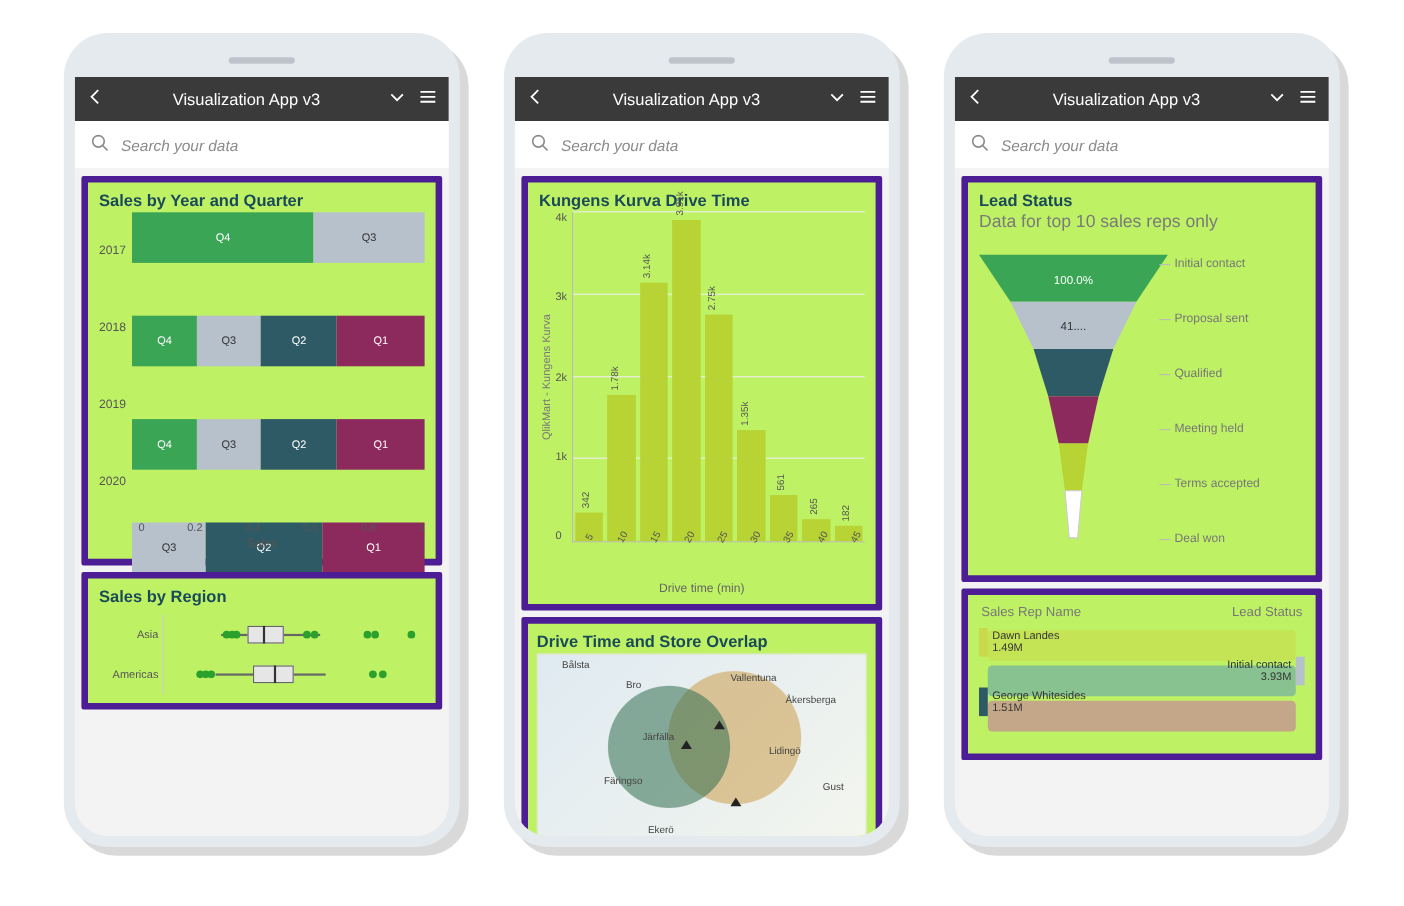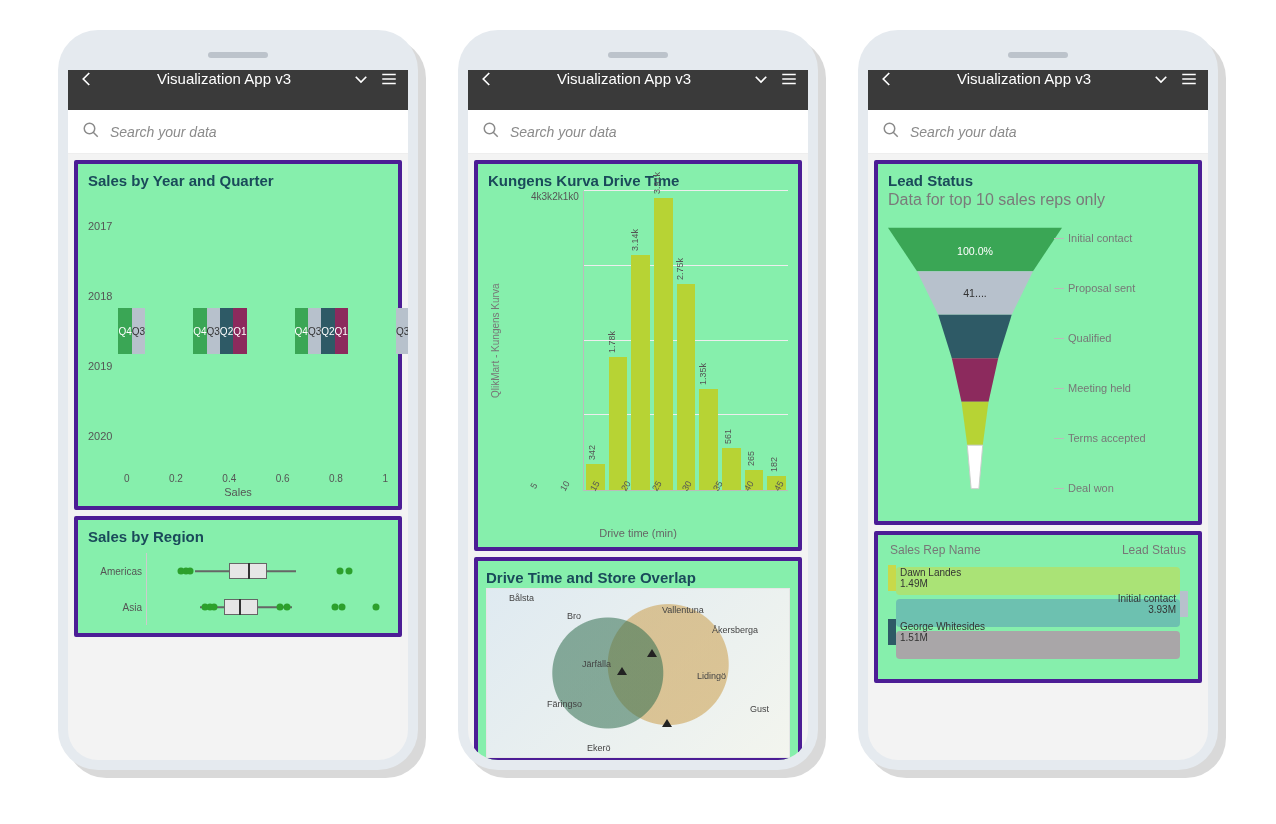--- a/index.html
+++ b/index.html
@@ -30,45 +30,45 @@
   }
   .screen {
     position:absolute; top:40px; bottom:10px; left:10px; right:10px;
     background:#f3f3f3;
     border-radius: 0 0 30px 30px;
     overflow:hidden;
     display:flex; flex-direction:column;
   }
   .appbar {
     background:#3a3a3a; color:#fff;
-    height:40px; display:flex; align-items:flex-start;
+    height:40px; display:flex; align-items:center;
     padding:0 10px; gap:10px;
     font-size:15px;
   }
   .appbar .title { flex:1; text-align:center; font-weight:500; }
   .appbar svg { width:18px; height:18px; fill:none; stroke:#fff; stroke-width:2.2; }
   .searchbar {
     background:#fff; height:44px; display:flex; align-items:center;
     padding:0 14px; gap:10px; color:#8b8b8b; font-style:italic;
     font-size:14px; border-bottom:1px solid #eee;
   }
   .searchbar svg{ width:18px; height:18px; stroke:#8b8b8b; stroke-width:2; fill:none;}
   .content { flex:1; overflow:hidden; padding:6px; display:flex; flex-direction:column; gap:6px;}
   .card {
-    background:#86efac; border:4px solid #4c1d95; border-radius:2px;
+    background:#bef264; border:6px solid #4c1d95; border-radius:2px;
     padding:8px 10px;
   }
   .card-title { color:#1a4a5a; font-weight:700; font-size:15px; margin-bottom:2px;}
   .card-sub   { color:#7a7a7a; font-size:16px; margin-bottom:4px;}
 
   
   .mekko-area { display:flex; }
   .mekko-ylabels { display:flex; flex-direction:column; justify-content:space-around;
     font-size:11px; color:#555; text-align:right; padding-right:6px; height:280px;}
-  .mekko-grid { flex:1; height:280px; display:flex; gap:24px;}
+  .mekko-grid { flex:1; height:280px; display:flex; flex-direction:column;gap:24px;}
   .mekko-row { flex:1; display:flex; gap:3px; align-items:center;}
   .mekko-row .cells { flex:1; display:flex; height:46px; }
   .cell { display:flex; align-items:center; justify-content:center;
           font-size:10px; color:#fff; }
   .gap-band { height:14px; background:linear-gradient(90deg,#cde4cf 0%,#c9d0d7 100%);}
   .xaxis { display:flex; justify-content:space-between;
            font-size:10px; color:#555; padding:2px 0 0 36px;}
   .xlabel{ text-align:center; font-size:11px; color:#555; padding-top:2px;}
 
   
@@ -80,22 +80,22 @@
   .box{ position:absolute; height:16px; background:#e6e6e6; border:1px solid #666;
         top:50%; transform:translateY(-50%);}
   .median{ position:absolute; width:2px; background:#333; height:16px; top:50%; transform:translateY(-50%);}
   .dot{ position:absolute; width:7px; height:7px; background:#2ca02c; border-radius:50%;
         top:50%; transform:translate(-50%,-50%);}
 
   
   .bars-wrap{ display:flex; height:300px;}
   .bars-ylabel{ writing-mode:vertical-rl; transform:rotate(180deg);
     font-size:10px; color:#777; text-align:center; padding:0 2px;}
-  .bars-yaxis{ display:flex; flex-direction:row; justify-content:space-between;
-    font-size:10px; color:#555; padding-right:4px;margin-left:28px;}
+  .bars-yaxis{ display:flex; flex-direction:column; justify-content:space-between;
+    font-size:10px; color:#555; padding-right:4px;}
   .bars-plot{ flex:1; display:flex; align-items:flex-end; gap:4px;
     border-left:1px solid #bbb; border-bottom:1px solid #bbb; padding:0 2px;
     position:relative;}
   .bars-plot .hgrid{ position:absolute; left:0; right:0; border-top:1px solid #eee;}
   .bar{ flex:1; background:#b7d334; position:relative;}
   .bar span{ position:absolute; top:-4px; left:50%;
     transform:translateX(-50%) rotate(-90deg); transform-origin:left top;
     font-size:9px; color:#555; white-space:nowrap;}
   .bars-xaxis{ display:flex; padding-left:28px; gap:4px;}
   .bars-xaxis div{ flex:1; font-size:9px; color:#555; text-align:center;
@@ -209,47 +209,47 @@
             <span>0.6</span>
       <span>0.8</span>
             <span>1</span>
     </div>
     <div class="xlabel">Sales</div>
    </div>
 
    <div class="card">
     <div class="card-title">Sales by Region</div>
     <div class="boxplot-area">
-      <div class="boxrow">
-              <div class="lbl">Americas</div>
-              <div class="track">
-        <div class="whisker" style="left:20%;width:42%"></div>
-        <div class="box" style="left:34%;width:16%"></div>
-        <div class="median" style="left:42%"></div>
-        <div class="dot" style="left:14%"></div>
-                <div class="dot" style="left:16%"></div>
-                <div class="dot" style="left:18%"></div>
-        <div class="dot" style="left:80%"></div>
-                <div class="dot" style="left:84%"></div>
-      </div>
-            </div>
       <div class="boxrow">
               <div class="lbl">Asia</div>
               <div class="track">
         <div class="whisker" style="left:22%;width:38%"></div>
         <div class="box" style="left:32%;width:14%"></div>
         <div class="median" style="left:38%"></div>
         <div class="dot" style="left:24%"></div>
                 <div class="dot" style="left:26%"></div>
                 <div class="dot" style="left:28%"></div>
         <div class="dot" style="left:55%"></div>
                 <div class="dot" style="left:58%"></div>
         <div class="dot" style="left:78%"></div>
                 <div class="dot" style="left:81%"></div>
                 <div class="dot" style="left:95%"></div>
+      </div>
+            </div>
+      <div class="boxrow">
+              <div class="lbl">Americas</div>
+              <div class="track">
+        <div class="whisker" style="left:20%;width:42%"></div>
+        <div class="box" style="left:34%;width:16%"></div>
+        <div class="median" style="left:42%"></div>
+        <div class="dot" style="left:14%"></div>
+                <div class="dot" style="left:16%"></div>
+                <div class="dot" style="left:18%"></div>
+        <div class="dot" style="left:80%"></div>
+                <div class="dot" style="left:84%"></div>
       </div>
             </div>
     </div>
    </div>
   </div>
  </div>
 </div>
 
 <div class="phone">
  <div class="speaker"></div>

